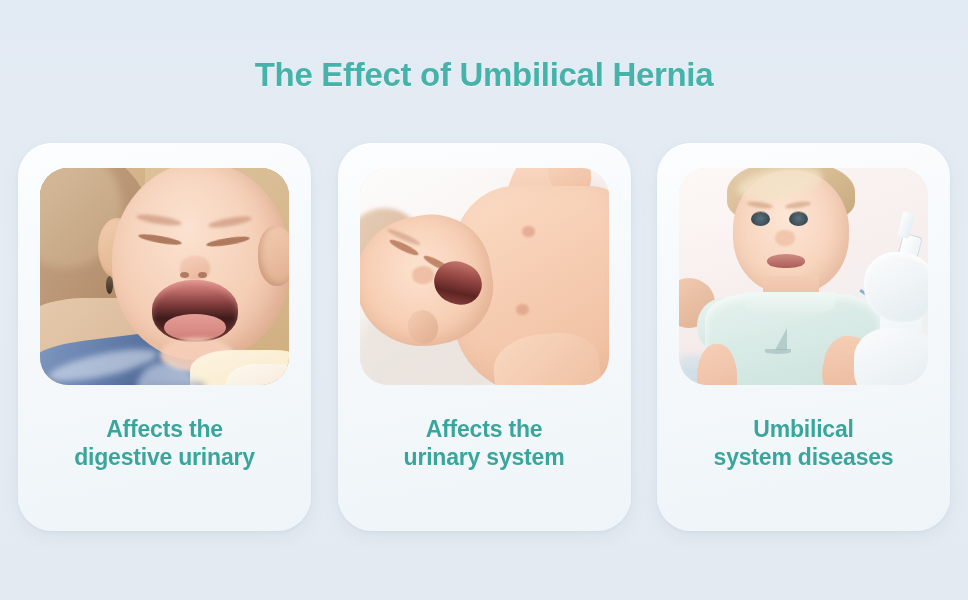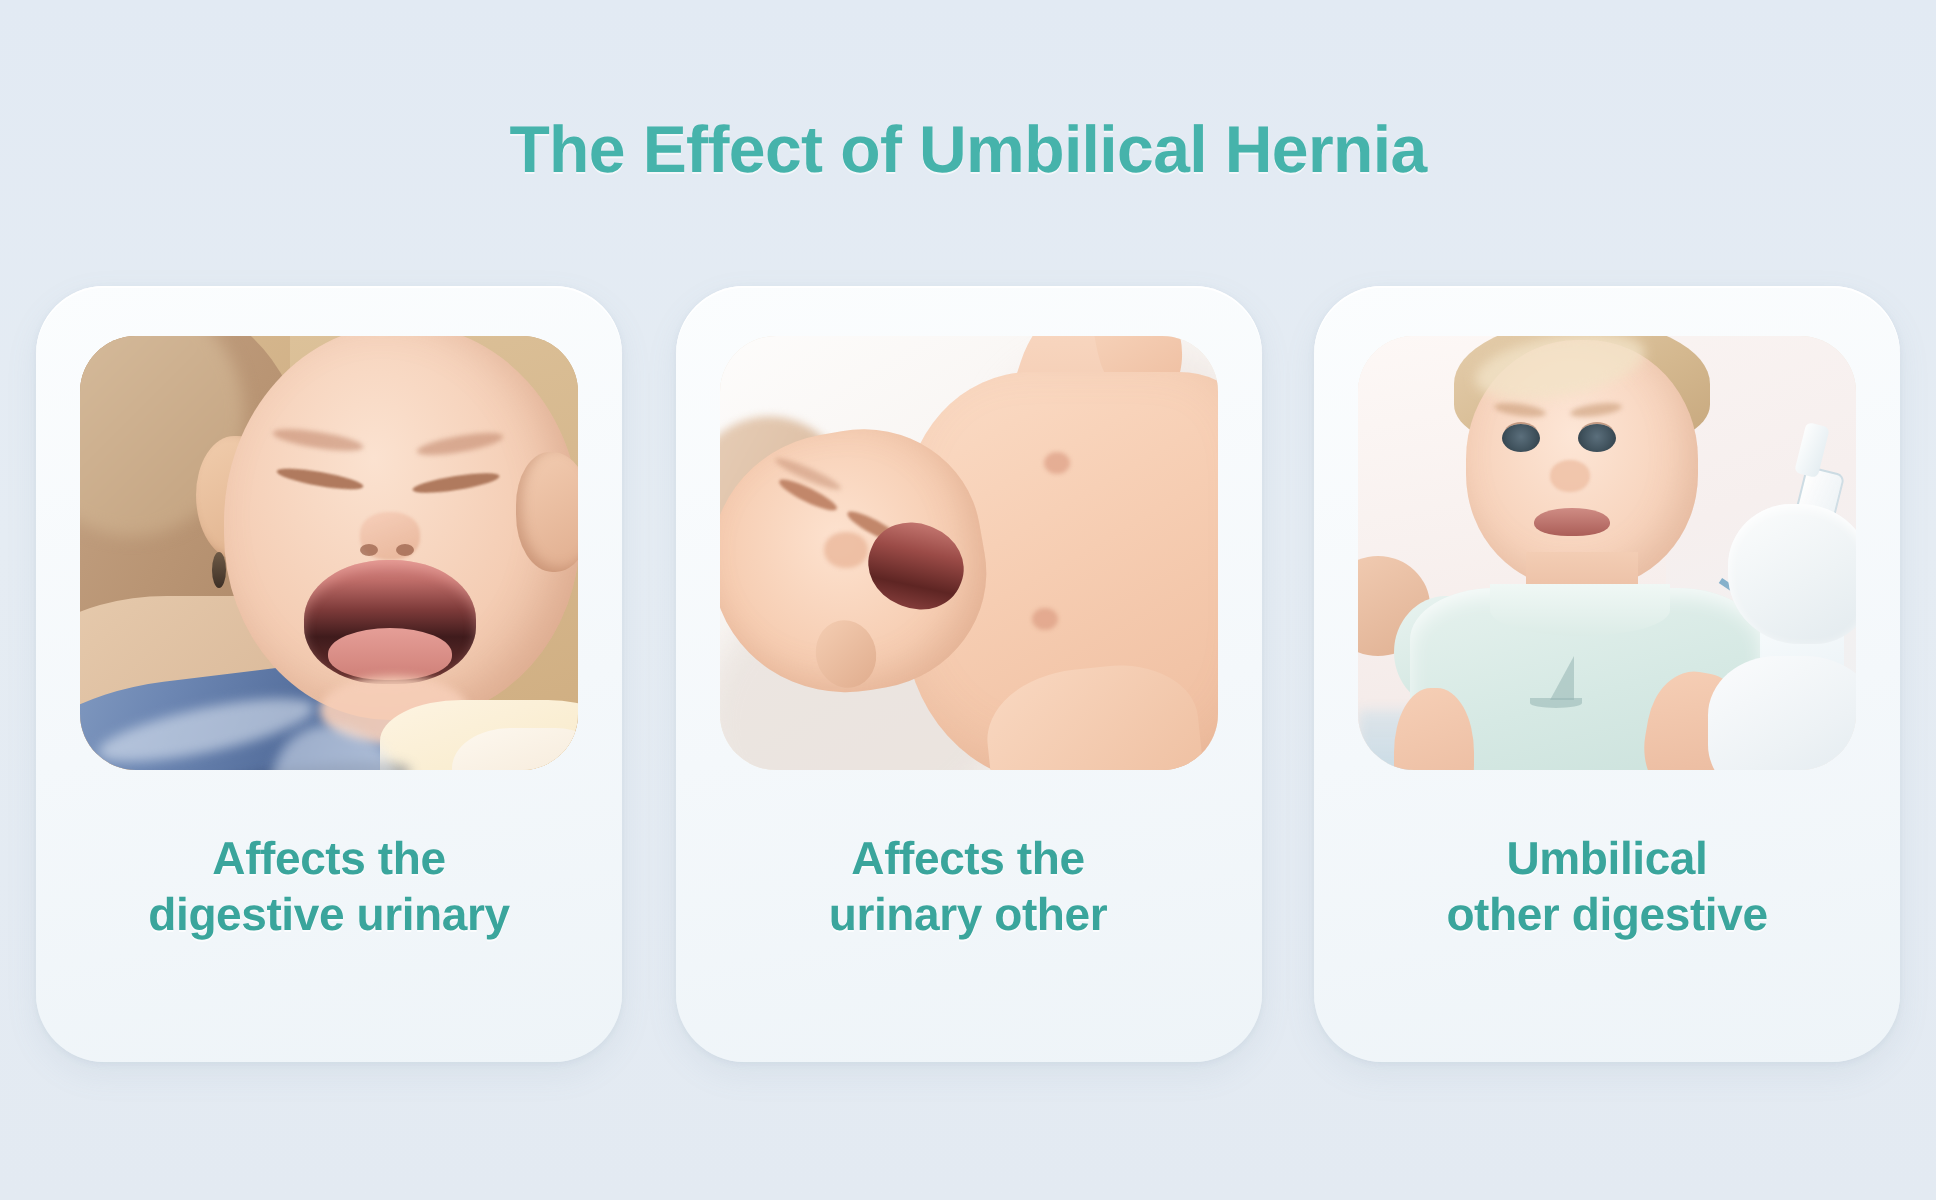--- a/index.html
+++ b/index.html
@@ -484,21 +484,21 @@
           <div class="brow"></div>
           <div class="eye-l"></div>
           <div class="eye-r"></div>
           <div class="nose"></div>
           <div class="mouth"></div>
           <div class="ear"></div>
         </div>
       </div>
       <div class="caption">
         <span>Affects the</span>
-        <span class="l2">urinary other</span>
+        <span class="l2">urinary system</span>
       </div>
     </div>
 
     <div class="card">
       <div class="photo">
         <div class="scene p3">
           <div class="bg-soft"></div>
           <div class="bg-blue"></div>
           <div class="hand-adult"></div>
           <div class="hair"></div>
@@ -524,18 +524,18 @@
           <div class="vial"></div>
           <div class="glove-bottom"></div>
           <div class="syringe-needle"></div>
           <div class="syringe-body"></div>
           <div class="syringe-plunger"></div>
           <div class="glove-top"></div>
         </div>
       </div>
       <div class="caption">
         <span>Umbilical</span>
-        <span class="l2">other digestive</span>
+        <span class="l2">system diseases</span>
       </div>
     </div>
 
   </div>
 </div>
 
 </body></html>

